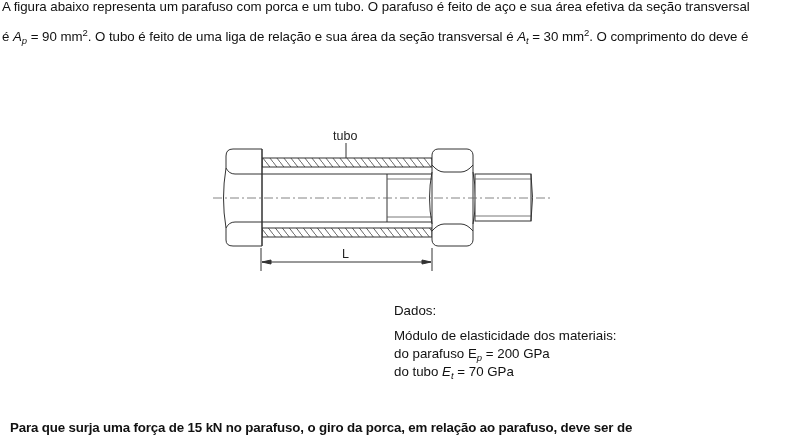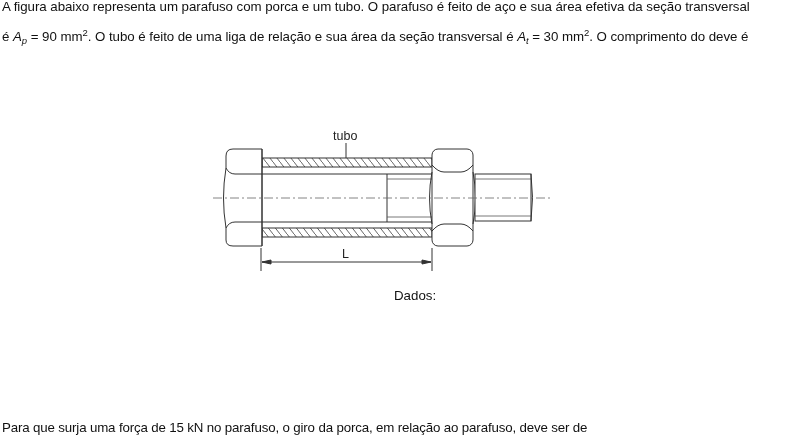--- a/index.html
+++ b/index.html
@@ -4,24 +4,24 @@
 <style>
   html, body { margin: 0; padding: 0; background: #ffffff; }
   body { width: 798px; height: 444px; position: relative; overflow: hidden;
          font-family: "Liberation Sans", sans-serif; color: #111; }
   .para { position: absolute; left: 2px; font-size: 13.3px; line-height: 30px; white-space: nowrap; letter-spacing: -0.05px; }
   .line { display: block; height: 30px; }
   sub, sup { font-size: 9.5px; line-height: 0; }
   sub { vertical-align: -3px; }
   sup { vertical-align: 5px; }
   i { font-style: italic; }
-  .dados { position: absolute; left: 394px; top: 287px; font-size: 13.3px; line-height: 18px; white-space: nowrap; }
+  .dados { position: absolute; left: 394px; top: 302px; font-size: 13.3px; line-height: 18px; white-space: nowrap; }
   .dados .title { display: block; margin-bottom: 7px; }
   .dados .row { display: block; }
-  .question { position: absolute; left: 2px; top: 420px; font-size: 13.3px; white-space: nowrap; letter-spacing: -0.15px; }
+  .question { position: absolute; left: 10px; top: 420px; font-size: 13.3px; white-space: nowrap; letter-spacing: -0.15px; font-weight: bold; }
   svg { position: absolute; left: 0; top: 0; }
   .svglabel { font-family: "Liberation Sans", sans-serif; font-size: 12.5px; fill: #222; }
 </style>
 </head>
 <body>
 
 <div class="para" style="top:-8px;">
   <span class="line">A figura abaixo representa um parafuso com porca e um tubo. O parafuso é feito de aço e sua área efetiva da seção transversal</span>
   <span class="line"><span>é </span><i>A</i><sub><i>p</i></sub><span> = 90 mm</span><sup>2</sup><span>. O tubo é feito de uma liga de relação e sua área da seção transversal é </span><i>A</i><sub><i>t</i></sub><span> = 30 mm</span><sup>2</sup><span>. O comprimento do deve é</span></span>
 </div>
@@ -78,15 +78,18 @@
     <line x1="432" y1="248" x2="432" y2="271"></line>
     <line x1="262" y1="262" x2="431" y2="262"></line>
     <path d="M262,262 L271,260 L271,264 Z"></path>
     <path d="M431,262 L422,260 L422,264 Z"></path>
   </g>
   <text class="svglabel" x="342" y="258">L</text>
 </svg>
 
 <div class="dados">
   <span class="title">Dados:</span>
+  <span class="row">Módulo de elasticidade dos materiais:</span>
+  <span class="row"><span>do parafuso E</span><sub><i>p</i></sub><span> = 200 GPa</span></span>
+  <span class="row"><span>do tubo </span><i>E</i><sub><i>t</i></sub><span> = 70 GPa</span></span>
 </div>
 
 <div class="question">Para que surja uma força de 15 kN no parafuso, o giro da porca, em relação ao parafuso, deve ser de</div>
 
 </body></html>

